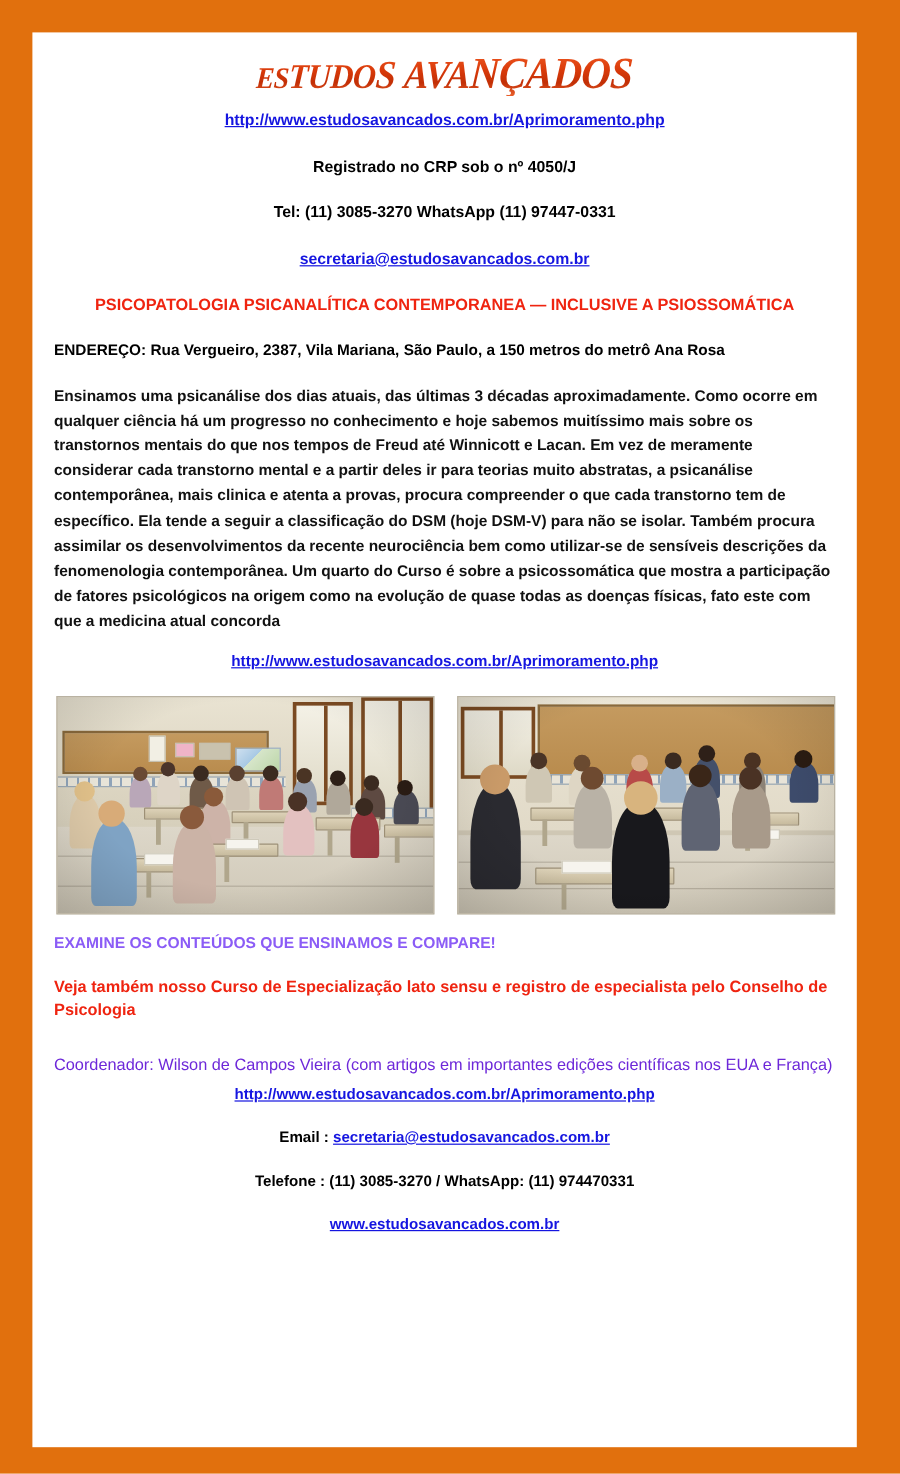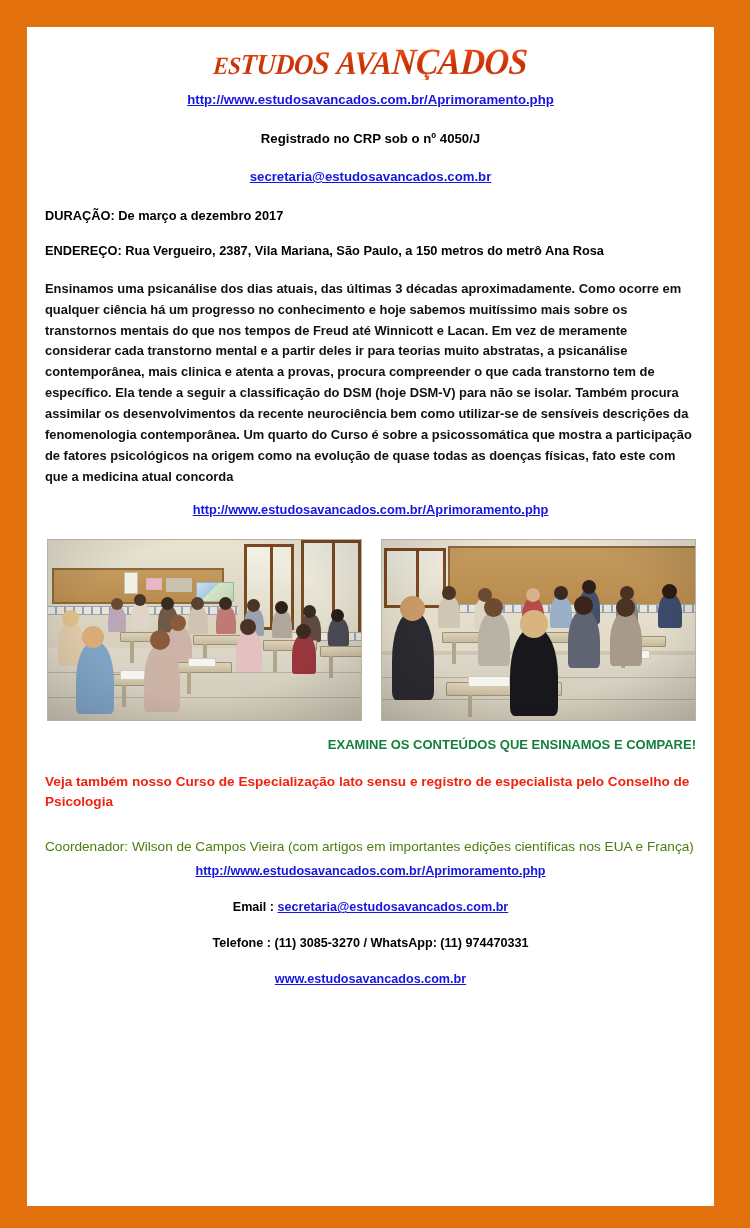--- a/index.html
+++ b/index.html
@@ -187,35 +187,34 @@
   }
   .ph-vig {
     position: absolute; inset: 0;
     background: radial-gradient(ellipse at 50% 45%, rgba(0,0,0,0) 55%, rgba(0,0,0,0.16) 100%);
   }
 
   
   .examine {
     font-size: 13px;
     font-weight: bold;
-    color: #15803d;
+    color: #8b5cf6;
     margin: 14px 0 20px 0;
-    text-align: right;
   }
   .veja {
     font-size: 13.6px;
     font-weight: bold;
     color: #ef2410;
     line-height: 1.45;
     margin: 0 0 26px 0;
   }
   .coord {
     font-size: 13.6px;
     font-weight: normal;
-    color: #4d7c0f;
+    color: #6d28d9;
     line-height: 1.4;
     margin: 0 0 8px 0;
   }
   .foot-line {
     text-align: center;
     font-size: 12.6px;
     font-weight: bold;
     color: #000;
     margin: 0 0 22px 0;
   }
@@ -230,27 +229,28 @@
     <div class="logo-wrap">
       <span class="logo-text"><span class="g1">E</span><span class="g1">S</span><span class="g2">T</span><span class="g2">U</span><span class="g2">D</span><span class="g2">O</span><span class="g3">S</span>&nbsp;<span class="g3">A</span><span class="g3">V</span><span class="g3">A</span><span class="g4">N</span><span class="g4">Ç</span><span class="g4">A</span><span class="g4">D</span><span class="g4">O</span><span class="g4">S</span></span>
     </div>
 
     <div class="line ctr">
       <span class="link">http://www.estudosavancados.com.br/Aprimoramento.php</span>
     </div>
 
     <div class="line ctr">Registrado no CRP sob o nº 4050/J</div>
 
+    <div class="line ctr">Tel: (11) 3085-3270 WhatsApp (11) 97447-0331</div>
 
     <div class="line ctr">
       <span class="link">secretaria@estudosavancados.com.br</span>
     </div>
 
-
-    <div class="detail"><span>DURAÇÃO:</span><span> De março a dezembro 2017</span></div>
+    <div class="title-red">PSICOPATOLOGIA PSICANALÍTICA CONTEMPORANEA — INCLUSIVE A PSIOSSOMÁTICA</div>
+
     <div class="detail"><span>ENDEREÇO:</span><span> Rua Vergueiro, 2387, Vila Mariana, São Paulo, a 150 metros do metrô Ana Rosa</span></div>
 
     <div class="body-para">Ensinamos uma psicanálise dos dias atuais, das últimas 3 décadas aproximadamente. Como ocorre em qualquer ciência há um progresso no conhecimento e hoje sabemos muitíssimo mais sobre os transtornos mentais do que nos tempos de Freud até Winnicott e Lacan.  Em vez de meramente considerar cada transtorno mental e a partir deles ir para teorias muito abstratas,  a psicanálise contemporânea, mais clinica e atenta a provas, procura compreender o que cada transtorno tem de específico. Ela tende a seguir a classificação do DSM (hoje DSM-V) para não se isolar. Também procura assimilar os desenvolvimentos da recente neurociência bem como utilizar-se de sensíveis descrições da fenomenologia contemporânea. Um quarto do Curso é sobre a psicossomática que mostra a participação de fatores psicológicos na origem como na evolução de quase todas as doenças físicas, fato este com que a medicina atual concorda</div>
 
     <div class="url-center">
       <span class="link">http://www.estudosavancados.com.br/Aprimoramento.php</span>
     </div>
 
     <div class="photos">
 

